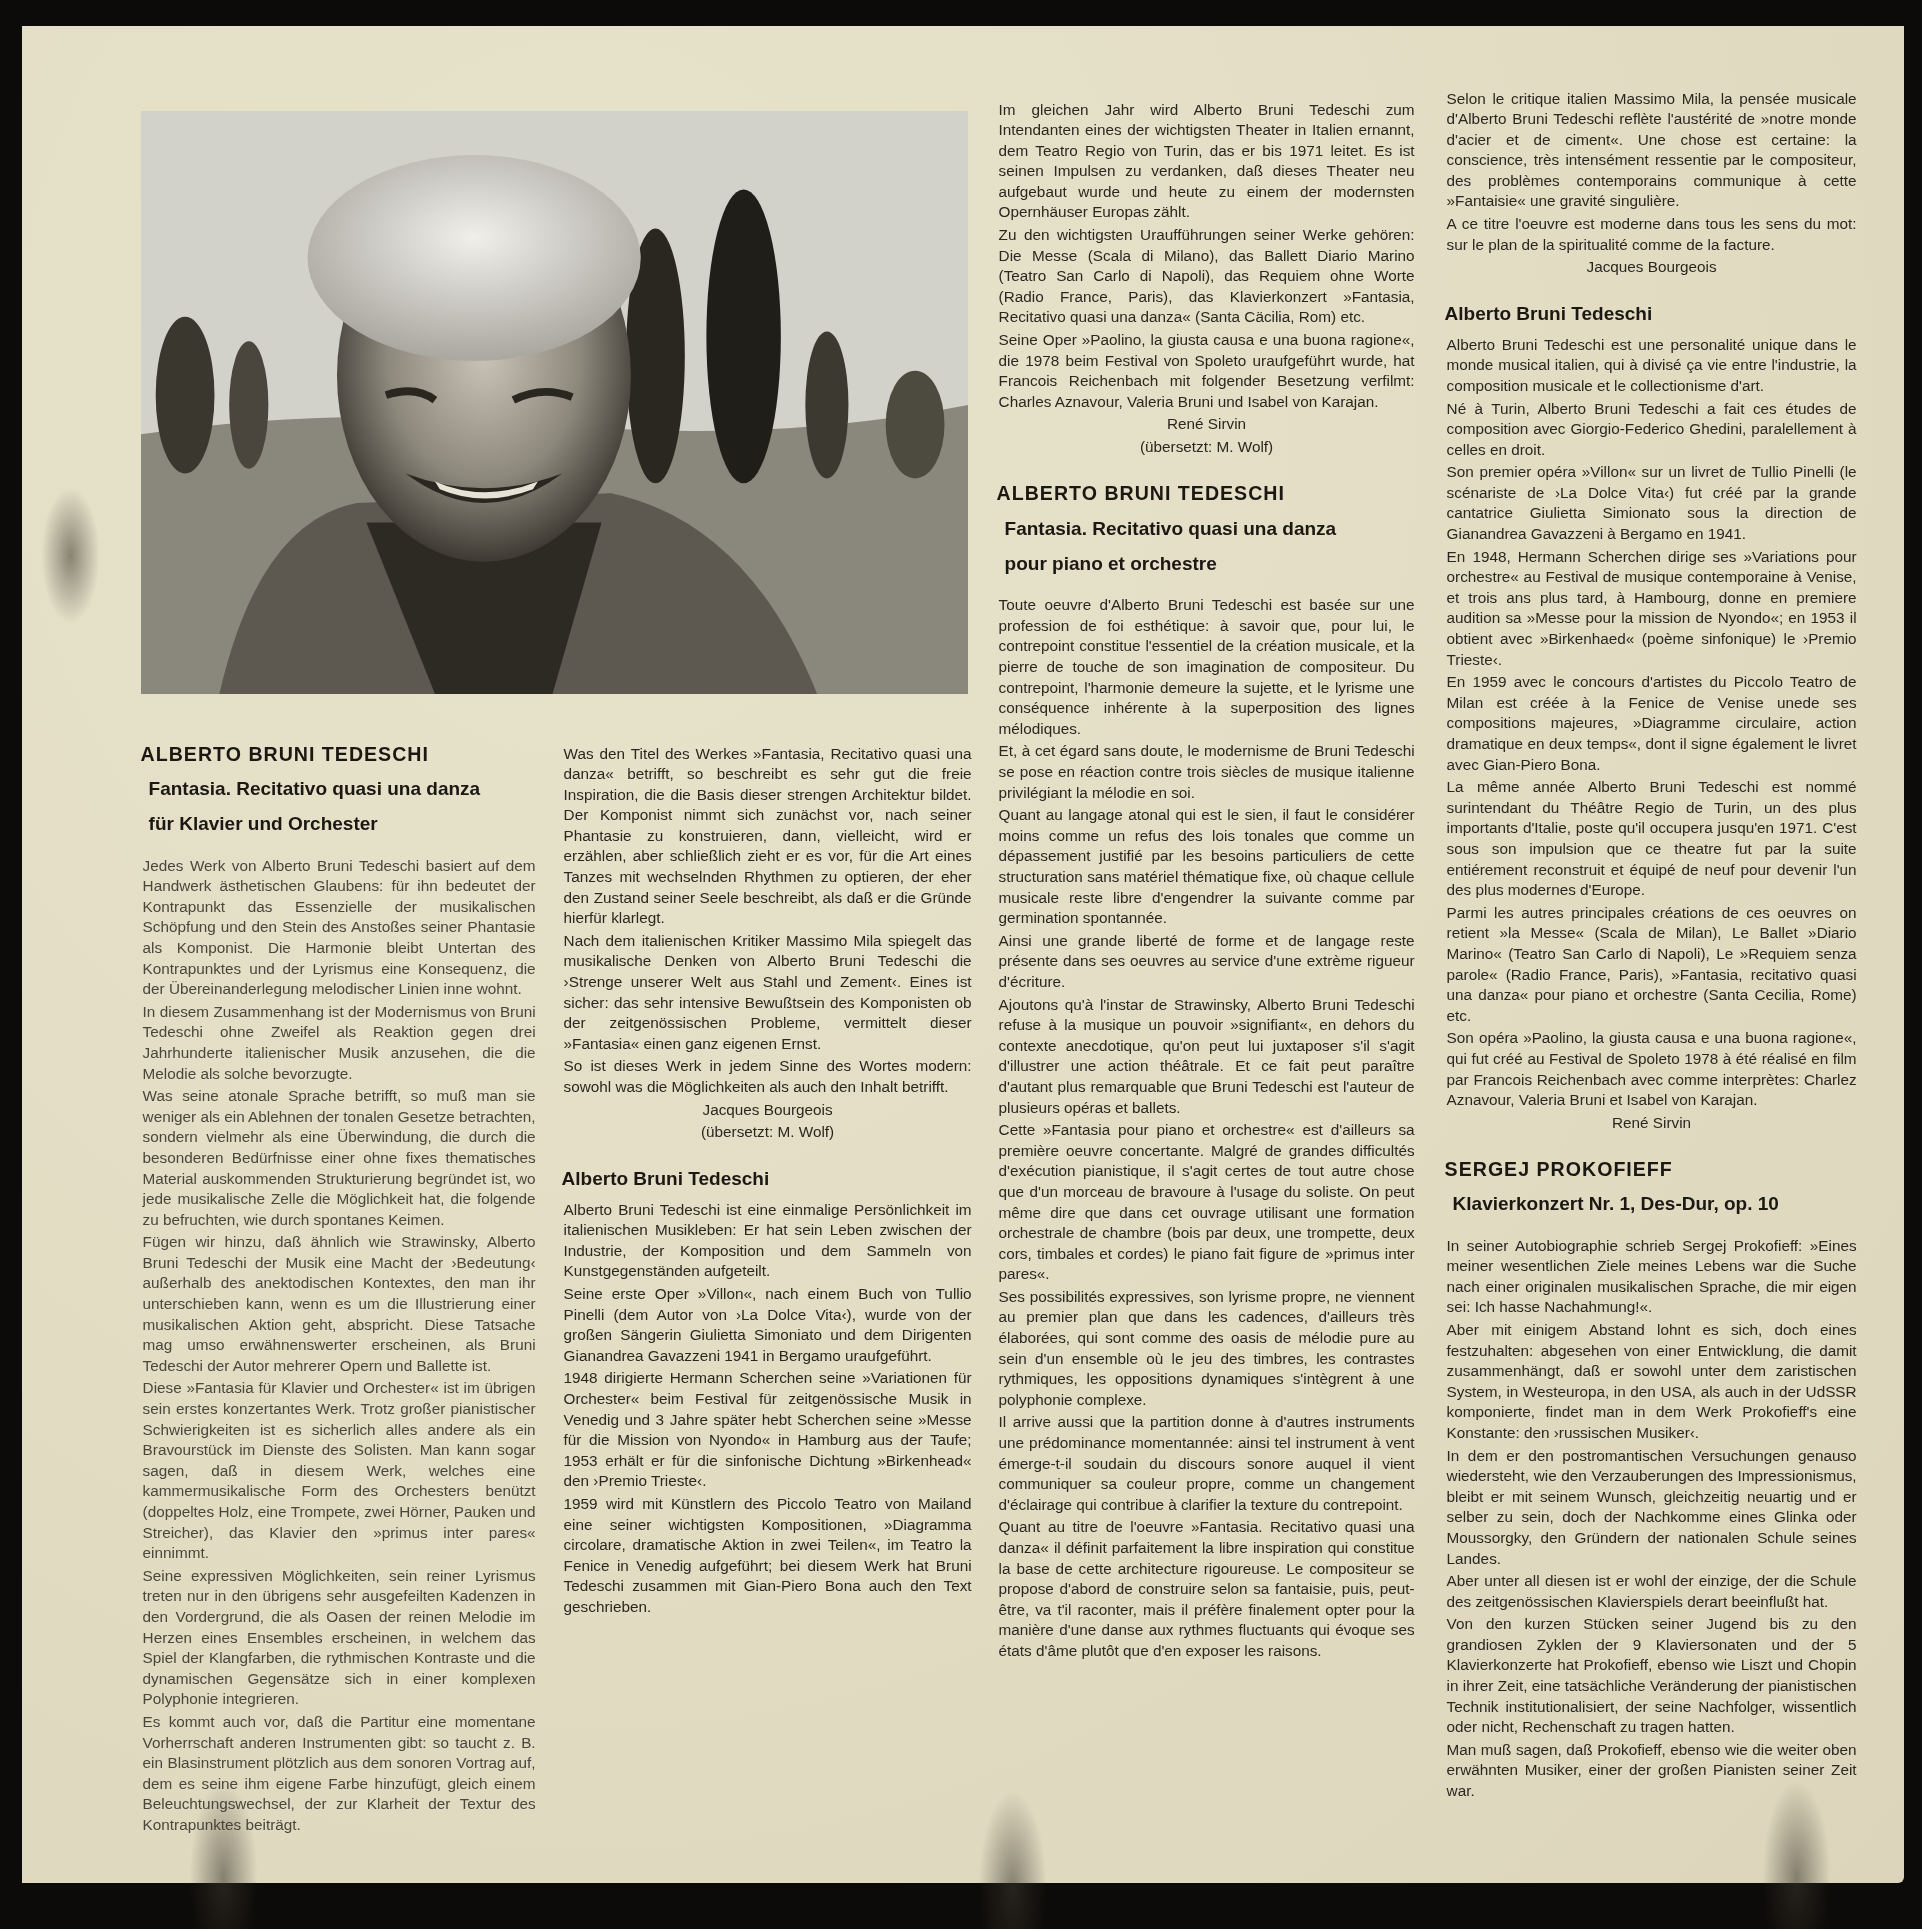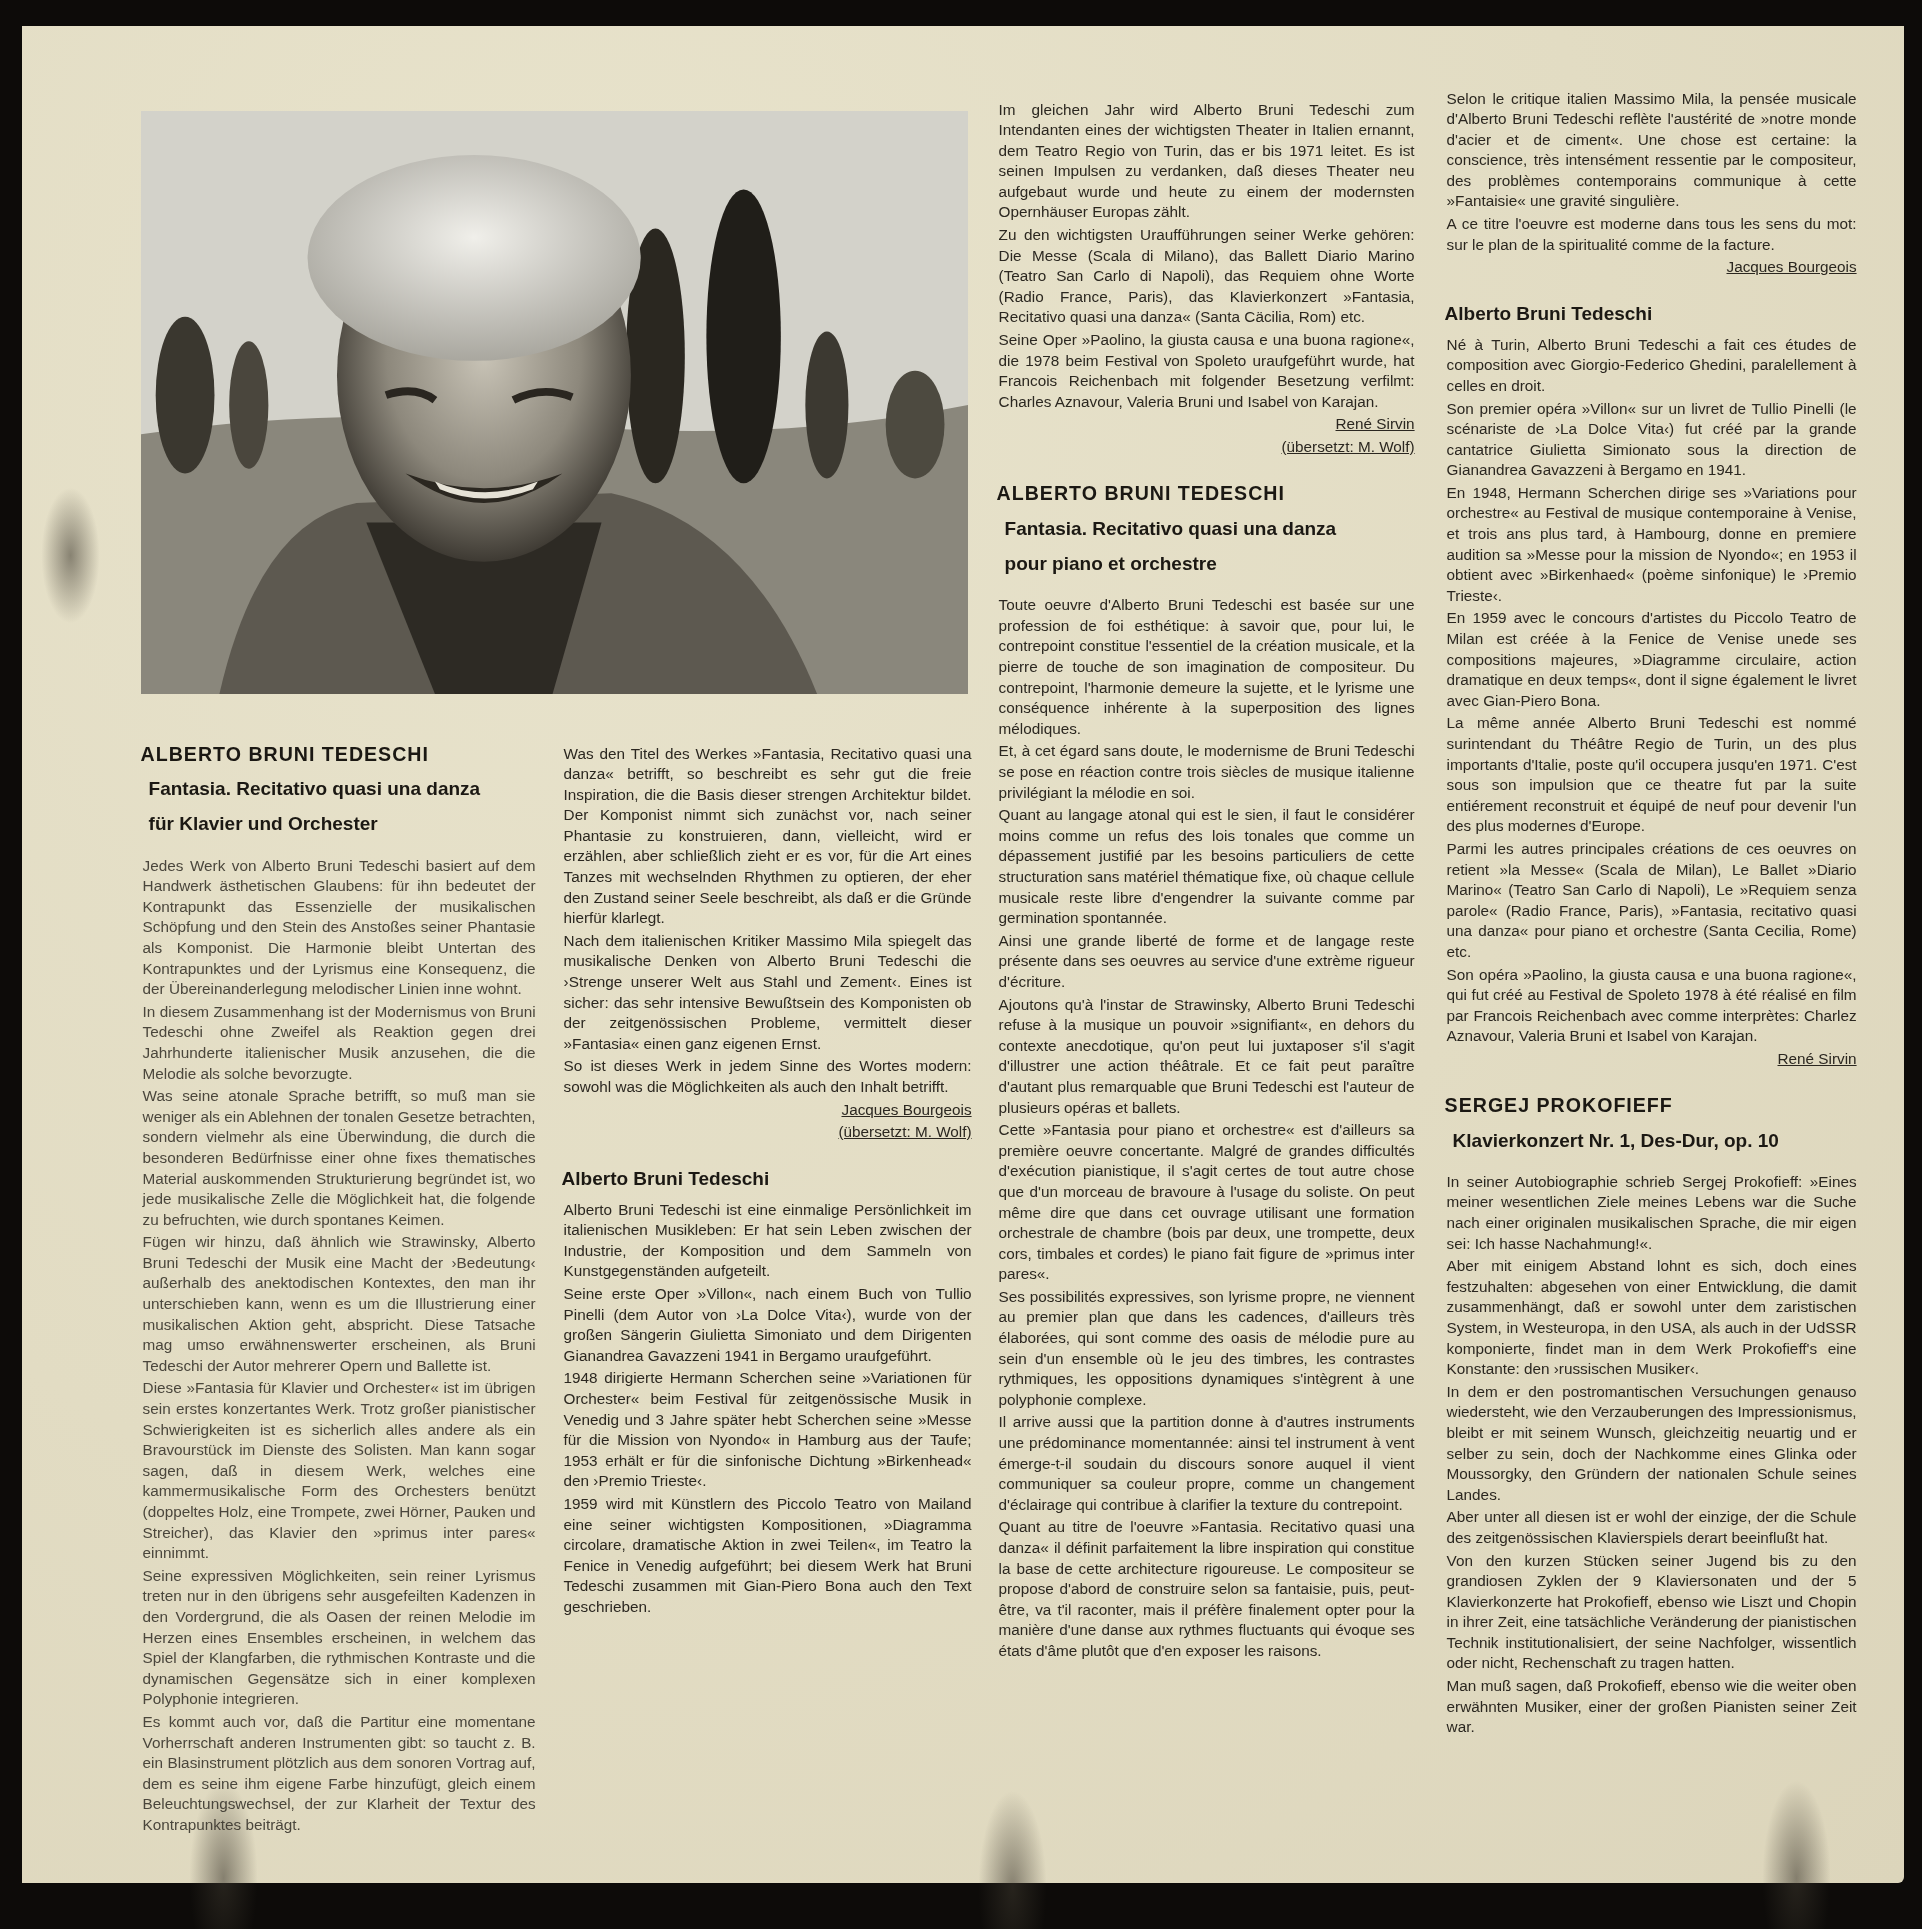--- a/index.html
+++ b/index.html
@@ -15,21 +15,21 @@
   }
   .shadow { position:absolute; width:69px; height:196px; border-radius:50%;
     background:radial-gradient(ellipse, rgba(60,55,45,0.55), rgba(60,55,45,0) 70%); }
   .photo {
     position:absolute; left:119px; top:85px; width:827px; height:583px; overflow:hidden;
     background:linear-gradient(180deg,#d7d6cf 0%,#c9c8c0 45%,#a9a79c 60%,#6e6b62 100%);
   }
   .photo svg { width:100%; height:100%; display:block; }
   .col { position:absolute; font-size:15.3px; line-height:20.6px; color:#2b2720; text-align:justify; }
   .col p { margin:2px; }
-  .col p.sig { text-align:right;text-decoration:underline; }
+  .col p.sig { text-align:center; }
   .col1 { left:119px; top:716px; width:397px; color:#4a463c; }
   .col2 { left:540px; top:716px; width:412px; }
   .col3 { left:975px; top:72px; width:420px; }
   .col4 { left:1423px; top:61px; width:414px; }
   h2.caps { font-size:19.6px; font-weight:bold; letter-spacing:1px; margin:0; line-height:25.5px; color:#1b1813; }
   h3.sub { font-size:19px; font-weight:bold; margin:8px; line-height:27.4px; color:#1b1813; }
   h3.bio { font-size:19px; font-weight:bold; margin:0 0 7.8px 0; line-height:25.5px; color:#1b1813; }
   .gap-s { height:7.8px; } .gap-m { height:21.6px; }
 </style>
 </head>
@@ -118,20 +118,21 @@
     <p>Il arrive aussi que la partition donne à d'autres instruments une prédominance momentannée: ainsi tel instrument à vent émerge-t-il soudain du discours sonore auquel il vient communiquer sa couleur propre, comme un changement d'éclairage qui contribue à clarifier la texture du contrepoint.</p>
     <p>Quant au titre de l'oeuvre »Fantasia. Recitativo quasi una danza« il définit parfaitement la libre inspiration qui constitue la base de cette architecture rigoureuse. Le compositeur se propose d'abord de construire selon sa fantaisie, puis, peut-être, va t'il raconter, mais il préfère finalement opter pour la manière d'une danse aux rythmes fluctuants qui évoque ses états d'âme plutôt que d'en exposer les raisons.</p>
   </div>
 
   <div class="col col4">
     <p>Selon le critique italien Massimo Mila, la pensée musicale d'Alberto Bruni Tedeschi reflète l'austérité de »notre monde d'acier et de ciment«. Une chose est certaine: la conscience, très intensément ressentie par le compositeur, des problèmes contemporains communique à cette »Fantaisie« une gravité singulière.</p>
     <p>A ce titre l'oeuvre est moderne dans tous les sens du mot: sur le plan de la spiritualité comme de la facture.</p>
     <p class="sig">Jacques Bourgeois</p>
     <div class="gap-m"></div>
     <h3 class="bio">Alberto Bruni Tedeschi</h3>
+    <p>Alberto Bruni Tedeschi est une personalité unique dans le monde musical italien, qui à divisé ça vie entre l'industrie, la composition musicale et le collectionisme d'art.</p>
     <p>Né à Turin, Alberto Bruni Tedeschi a fait ces études de composition avec Giorgio-Federico Ghedini, paralellement à celles en droit.</p>
     <p>Son premier opéra »Villon« sur un livret de Tullio Pinelli (le scénariste de ›La Dolce Vita‹) fut créé par la grande cantatrice Giulietta Simionato sous la direction de Gianandrea Gavazzeni à Bergamo en 1941.</p>
     <p>En 1948, Hermann Scherchen dirige ses »Variations pour orchestre« au Festival de musique contemporaine à Venise, et trois ans plus tard, à Hambourg, donne en premiere audition sa »Messe pour la mission de Nyondo«; en 1953 il obtient avec »Birkenhaed« (poème sinfonique) le ›Premio Trieste‹.</p>
     <p>En 1959 avec le concours d'artistes du Piccolo Teatro de Milan est créée à la Fenice de Venise unede ses compositions majeures, »Diagramme circulaire, action dramatique en deux temps«, dont il signe également le livret avec Gian-Piero Bona.</p>
     <p>La même année Alberto Bruni Tedeschi est nommé surintendant du Théâtre Regio de Turin, un des plus importants d'Italie, poste qu'il occupera jusqu'en 1971. C'est sous son impulsion que ce theatre fut par la suite entiérement reconstruit et équipé de neuf pour devenir l'un des plus modernes d'Europe.</p>
     <p>Parmi les autres principales créations de ces oeuvres on retient »la Messe« (Scala de Milan), Le Ballet »Diario Marino« (Teatro San Carlo di Napoli), Le »Requiem senza parole« (Radio France, Paris), »Fantasia, recitativo quasi una danza« pour piano et orchestre (Santa Cecilia, Rome) etc.</p>
     <p>Son opéra »Paolino, la giusta causa e una buona ragione«, qui fut créé au Festival de Spoleto 1978 à été réalisé en film par Francois Reichenbach avec comme interprètes: Charlez Aznavour, Valeria Bruni et Isabel von Karajan.</p>
     <p class="sig">René Sirvin</p>
     <div class="gap-m"></div>
     <h2 class="caps">SERGEJ PROKOFIEFF</h2>

